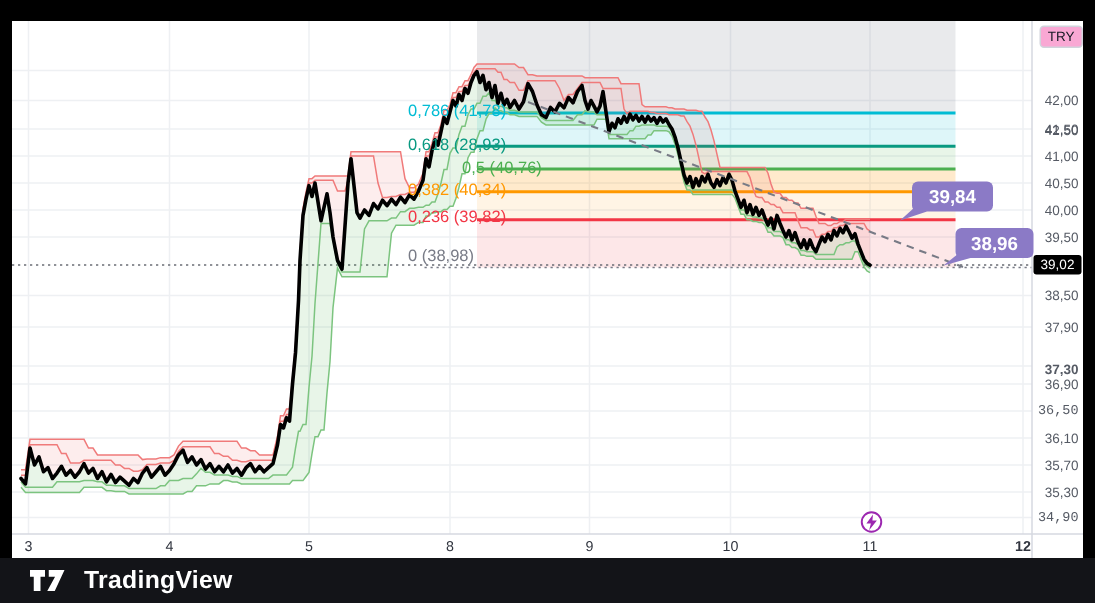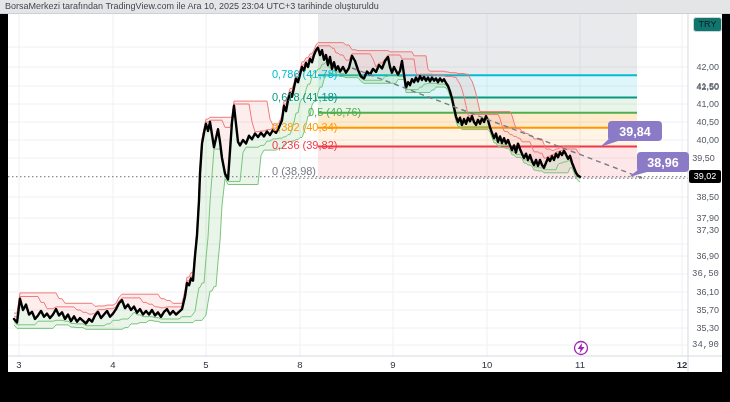--- a/index.html
+++ b/index.html
@@ -5,42 +5,39 @@
   html,body{margin:0;padding:0;background:#888;}
   *{box-sizing:border-box;}
   .shot{position:relative;width:730px;height:402px;background:#000;overflow:hidden;
         font-family:"Liberation Sans",sans-serif;-webkit-font-smoothing:antialiased;}
   .attr-bar{position:absolute;left:0;top:0;width:730px;height:14px;background:#e4e5e7;
             border-bottom:1px solid #cdd0d5;color:#42464e;font-size:9px;line-height:13px;
             padding-left:5px;white-space:nowrap;z-index:5;}
   #chart-svg{position:absolute;left:0;top:0;z-index:1;}
   .legend{position:absolute;left:16px;top:19px;font-size:10.5px;color:#131722;z-index:4;white-space:nowrap;}
   .legend .chg{margin-left:8px;}
-  .try-btn{position:absolute;left:693px;top:17px;width:29px;height:15px;background:#0f766e;
+  .try-btn{position:absolute;left:693px;top:17px;width:29px;height:15px;background:#f9a8d4;
            border:1px solid #d1d4dc;border-radius:3px;color:#131722;font-size:9px;
            text-align:center;line-height:13px;z-index:4;}
   .y-axis{position:absolute;left:688px;top:14px;width:34px;height:358px;z-index:3;}
   .y-lbl{position:absolute;left:0;width:31px;text-align:right;font-size:9px;color:#555a64;height:10px;line-height:10px;}
   .price-badge{position:absolute;left:1px;width:32px;height:13px;background:#000;border-radius:2px;
                color:#fff;font-size:9px;text-align:center;line-height:13px;}
   .x-axis{position:absolute;left:8px;top:356px;width:680px;height:16px;z-index:3;}
   .x-lbl{position:absolute;top:3px;transform:translateX(-50%);font-size:9.5px;color:#31353f;}
   #fib-labels{position:absolute;inset:0;z-index:2;pointer-events:none;}
   .fib-lbl{position:absolute;left:272px;font-size:11px;height:13px;line-height:13px;white-space:nowrap;}
   .footer{position:absolute;left:0;top:372px;width:730px;height:30px;background:#131418;z-index:5;}
   .logo{display:flex;align-items:center;height:30px;padding-left:20px;color:#fff;text-decoration:none;}
   .logo span{font-size:16.5px;font-weight:700;margin-left:12px;letter-spacing:.2px;}
 </style>
 </head>
 <body>
 
 <div class="shot">
-  <div class="attr-bar">
-    <span>BorsaMerkezi tarafından TradingView.com ile Ara 10, 2025 23:04 UTC+3 tarihinde oluşturuldu</span>
-  </div>
 
   <svg id="chart-svg" width="730" height="402" viewBox="0 0 730 402">
       <rect x="8" y="14" width="714" height="358" fill="#ffffff"></rect>
       <g>
         <line x1="8" y1="47" x2="688" y2="47" stroke="#eef0f3" stroke-width="1"></line>
         <line x1="8" y1="67" x2="688" y2="67" stroke="#eef0f3" stroke-width="1"></line>
         <line x1="8" y1="86" x2="688" y2="86" stroke="#eef0f3" stroke-width="1"></line>
         <line x1="8" y1="104" x2="688" y2="104" stroke="#eef0f3" stroke-width="1"></line>
         <line x1="8" y1="122" x2="688" y2="122" stroke="#eef0f3" stroke-width="1"></line>
         <line x1="8" y1="140" x2="688" y2="140" stroke="#eef0f3" stroke-width="1"></line>
@@ -102,52 +99,61 @@
       <g>
         <polygon points="639,169 647,172 629,177" fill="#8b7ac6"></polygon>
         <rect x="637" y="152" width="52" height="20" rx="4" fill="#8b7ac6"></rect>
         <text x="663" y="166.5" text-anchor="middle" fill="#fff" font-family="&quot;Liberation Sans&quot;,sans-serif" font-size="12.5" font-weight="700">38,96</text>
       </g>
     </svg>
 
 
   <div id="fib-labels">
       <div class="fib-lbl" style="color: rgb(0, 188, 212); top: 68.36px;">0,786 (41,78)</div>
-      <div class="fib-lbl" style="color: rgb(8, 153, 129); top: 90.52px;">0,618 (41,18)</div>
+      <div class="fib-lbl" style="color: rgb(8, 153, 129); top: 90.52px;">0,618 (28,93)</div>
       <div class="fib-lbl" style="color: rgb(76, 175, 80); top: 105.64px; margin-left: 36px;">0,5 (40,76)</div>
       <div class="fib-lbl" style="color: rgb(255, 152, 0); top: 120.76px;">0,382 (40,34)</div>
       <div class="fib-lbl" style="color: rgb(242, 54, 69); top: 139.48px;">0,236 (39,82)</div>
       <div class="fib-lbl" style="color: rgb(120, 123, 134); top: 165.28px;">0 (38,98)</div>
     </div>
 
   <div class="try-btn">TRY</div>
 
   <div id="y-axis" class="y-axis">
       <div class="y-lbl" style="top: 28px; margin-top: 40px;">42,50</div>
       <div class="y-lbl" style="top: 48px;">42,00</div>
       <div class="y-lbl" style="top: 67px;">41,50</div>
       <div class="y-lbl" style="top: 85px;">41,00</div>
       <div class="y-lbl" style="top: 103px;">40,50</div>
       <div class="y-lbl" style="top: 121px;">40,00</div>
-      <div class="y-lbl" style="top: 139px; text-align: center;">39,50</div>
+      <div class="y-lbl" style="top: 139px;">39,50</div>
       <div class="y-lbl" style="top: 178px;">38,50</div>
       <div class="y-lbl" style="top: 199px;">37,90</div>
-      <div class="y-lbl" style="top: 211px;">37,30</div>
+      <div class="y-lbl" style="top: 227px; font-weight: bold;">37,30</div>
       <div class="y-lbl" style="top: 237px;">36,90</div>
       <div class="y-lbl" style="top: 255px; font-family: Liberation Mono, monospace;">36,50</div>
       <div class="y-lbl" style="top: 273px;">36,10</div>
       <div class="y-lbl" style="top: 291px;">35,70</div>
       <div class="y-lbl" style="top: 309px;">35,30</div>
       <div class="y-lbl" style="top: 326px; font-family: Liberation Mono, monospace;">34,90</div>
       <div class="price-badge" style="top: 156.22px;">39,02</div>
     </div>
   <div id="x-axis" class="x-axis">
       <div class="x-lbl" style="left: 11px;">3</div>
       <div class="x-lbl" style="left: 105px;">4</div>
       <div class="x-lbl" style="left: 198px;">5</div>
       <div class="x-lbl" style="left: 292px;">8</div>
       <div class="x-lbl" style="left: 385px;">9</div>
       <div class="x-lbl" style="left: 479px;">10</div>
       <div class="x-lbl" style="left: 572px;">11</div>
       <div class="x-lbl" style="left: 674px; font-weight: bold;">12</div>
     </div>
 
+  <div class="footer">
+    <a class="logo">
+      <svg width="24" height="16" viewBox="0 0 24 16">
+        <path d="M0 1 h10 v4.5 h-3 v9.5 h-4.5 v-9.5 H0 z" fill="#fff"></path>
+        <path d="M12.5 1 H23 l-6.5 14 h-5 l5.2 -9.5 h-4.2 z" fill="#fff"></path>
+      </svg>
+      <span>TradingView</span>
+    </a>
+  </div>
 </div>
 
 </body></html>

